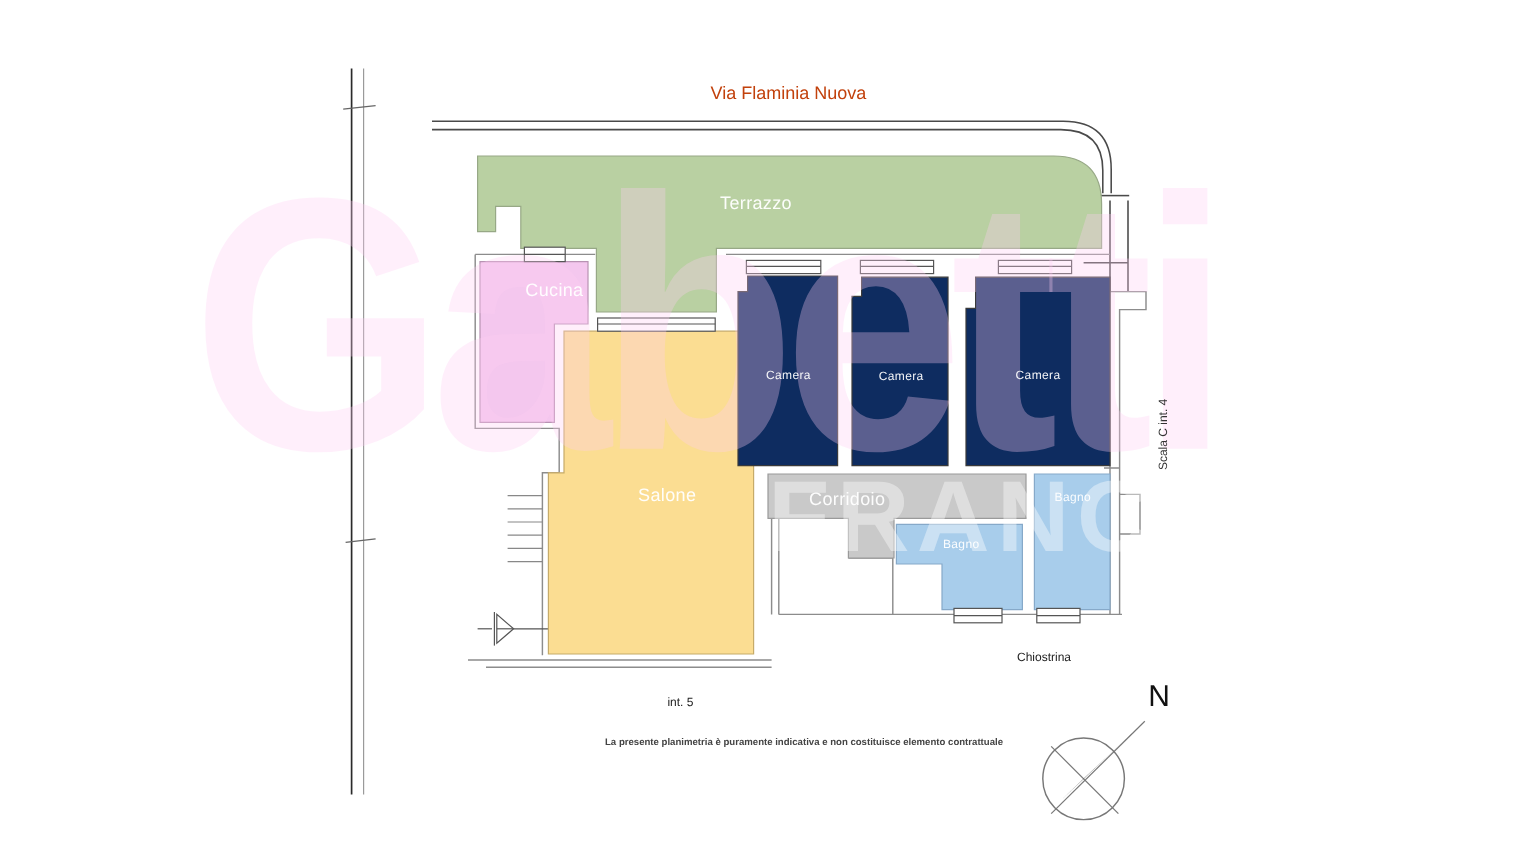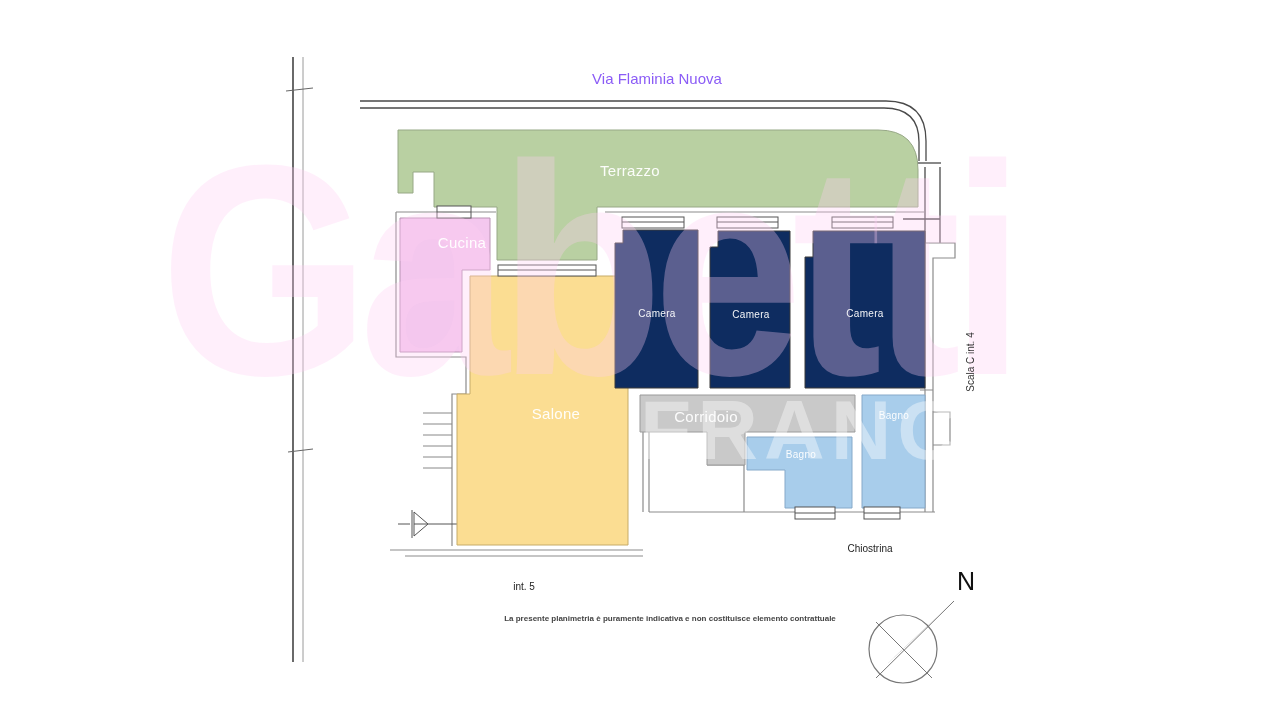--- a/index.html
+++ b/index.html
@@ -4,21 +4,21 @@
 <style>
   html,body{margin:0;padding:0;background:#fff;}
   .canvas{
     position:relative;width:1280px;height:720px;background:#ffffff;
     overflow:hidden;font-family:"Liberation Sans", sans-serif;
   }
   .canvas svg{position:absolute;left:0;top:0;z-index:1;}
   .lbl{position:absolute;transform:translate(-50%,-50%);white-space:nowrap;z-index:3;}
   .room-lbl{color:rgba(255,255,255,.95);font-size:15px;letter-spacing:.3px;}
   .room-lbl.small{font-size:10px;}
-  .street-lbl{color:#8b5cf6;font-size:15px;}
+  .street-lbl{color:#c2410c;font-size:15px;}
   .tiny-lbl{color:#222;font-size:10px;}
   .disclaimer-lbl{color:#444;font-size:8px;font-weight:bold;}
   .north-lbl{color:#111;font-size:25px;}
   .scala-lbl{color:#333;font-size:10px;transform:translate(-50%,-50%) rotate(-90deg);}
   .wm{position:absolute;z-index:2;font-weight:bold;pointer-events:none;}
   .wm1{
     left:160px;top:120px;font-size:300px;letter-spacing:-12px;line-height:1;
     color:rgba(255,205,242,.32);transform:scaleX(.9);transform-origin:left top;
   }
   .wm2{
@@ -125,17 +125,17 @@
   <div class="lbl room-lbl small" style="left:657px;top:313px;">Camera</div>
   <div class="lbl room-lbl small" style="left:751px;top:314px;">Camera</div>
   <div class="lbl room-lbl small" style="left:865px;top:313px;">Camera</div>
   <div class="lbl room-lbl" style="left:556px;top:413px;text-align:right;">Salone</div>
   <div class="lbl room-lbl" style="left:706px;top:416px;">Corridoio</div>
   <div class="lbl room-lbl small" style="left:801px;top:454px;">Bagno</div>
   <div class="lbl room-lbl small" style="left:894px;top:415px;">Bagno</div>
 
   <div class="lbl scala-lbl" style="left:970px;top:362px;">Scala C int. 4</div>
   <div class="lbl tiny-lbl" style="left:870px;top:548px;">Chiostrina</div>
-  <div class="lbl tiny-lbl" style="left:524px;top:586px;">int. 5</div>
+  <div class="lbl tiny-lbl" style="left:567px;top:586px;">int. 5</div>
   <div class="lbl disclaimer-lbl" style="left:670px;top:618px;">La presente planimetria è puramente indicativa e non costituisce elemento contrattuale</div>
   <div class="lbl north-lbl" style="left:966px;top:581px;">N</div>
 
 </div>
 
 </body></html>

